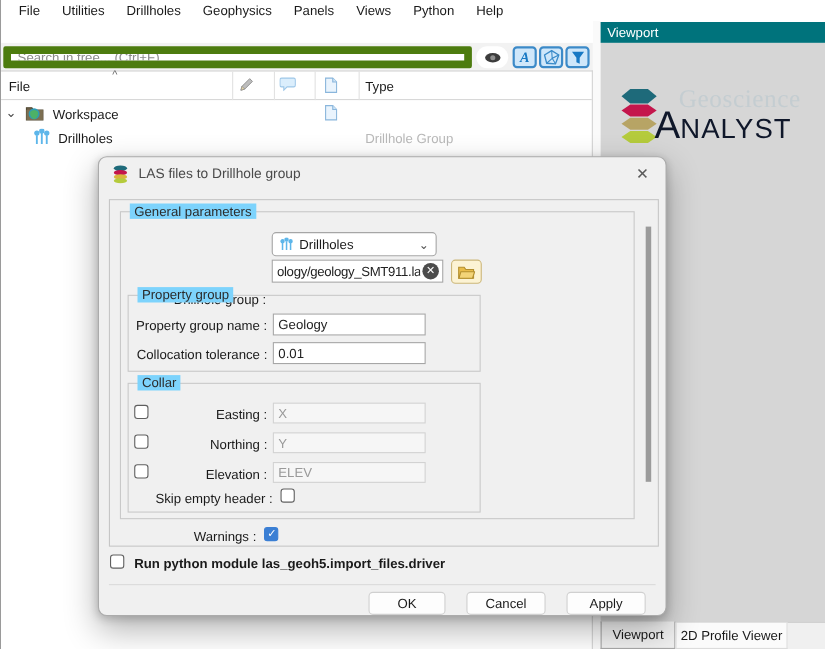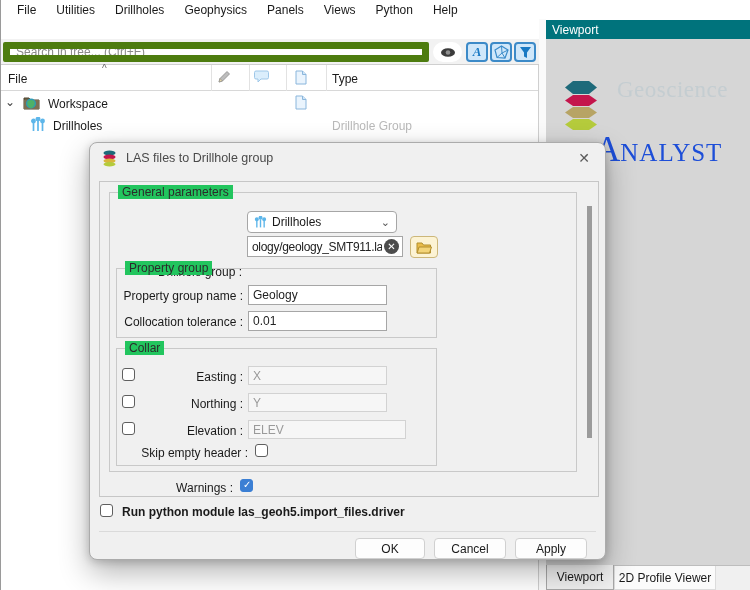--- a/index.html
+++ b/index.html
@@ -48,38 +48,38 @@
   
   .splitter { position:absolute; left:538px; top:19px; width:7px; height:571px; background:#fafafa; }
 
   
   .right-panel { position:absolute; left:545px; top:20px; width:205px; height:570px; }
   .vp-header { position:absolute; left:0; top:0; width:100%; height:19px; background:#00737c; color:#fff; display:flex; align-items:center; padding-left:6px; }
   .vp-body { position:absolute; left:0; top:19px; width:100%; height:526px; background:#d6d6d6; }
   .vp-logo { position:absolute; left:18px; top:38px; }
   .logo-hex { position:absolute; left:0; top:4px; }
   .logo-text1 { position:absolute; left:53px; top:0; font-family:"Liberation Serif",serif; font-size:23px; color:#c4cdd1; letter-spacing:0.5px; }
-  .logo-text2 { position:absolute; left:31px; top:17px; font-family:Liberation Serif, serif; color:#1d4ed8; white-space:nowrap;margin-top:36px; }
+  .logo-text2 { position:absolute; left:31px; top:17px; font-family:Liberation Sans, sans-serif; color:#0f172a; white-space:nowrap; }
   .logo-text2 .big { font-size:35px; }
   .logo-text2 .rest { font-size:25px; letter-spacing:1px; }
   .vp-tabs { position:absolute; left:0; bottom:0; width:100%; height:25px; background:#f0f0f0; border-top:1px solid #bdbdbd; display:flex; }
   .vp-tab { height:24px; display:flex; align-items:center; justify-content:center; font-size:12px; }
   .vp-tab.active { width:68px; background:#f0f0f0; border:1px solid #a8a8a8; border-top:none; margin-top:-1px; height:25px; }
   .vp-tab.idle { width:102px; background:#fbfbfb; border:1px solid #dcdcdc; border-top:none; }
 
   
   .dialog { position:absolute; left:88px; top:142px; width:517px; height:418px; background:#f0f0f0; border:1px solid #ababab; border-radius:8px; box-shadow:0 12px 30px rgba(0,0,0,.30), 0 2px 8px rgba(0,0,0,.18); z-index:10; }
   .dlg-title { position:absolute; left:0; top:0; width:100%; height:30px; display:flex; align-items:center; padding:0 12px; border-radius:8px 8px 0 0; }
   .dlg-title-text { margin-left:9px; color:#4a4a4a; font-size:12.5px; }
   .dlg-close { margin-left:auto; color:#5a5a5a; font-size:14px; width:18px; text-align:center; }
   .dlg-scroll { position:absolute; left:9px; top:38px; width:500px; height:316px; border:1px solid #c6c6c6; background:#f0f0f0; }
   .sb-thumb { position:absolute; right:6px; top:24px; width:5px; height:232px; background:#9b9b9b; }
 
   .gb { position:absolute; border:1px solid #c9c9c9; }
-  .gb-cap { position:absolute; top:-8px; left:8px; background:#22c55e; padding:0 4px; color:#2b2b2b; }
+  .gb-cap { position:absolute; top:-8px; left:8px; background:#7dd3fc; padding:0 4px; color:#2b2b2b; }
   .gb-general { left:9px; top:10px; width:468px; height:280px; }
   .gb-property { left:6px; top:75px; width:321px; height:70px; }
   .gb-collar { left:6px; top:155px; width:321px; height:118px; }
 
   .lbl { position:absolute; text-align:right; color:#1a1a1a; }
   .txt { position:absolute; border:1px solid #a6a6a6; background:#fff; font-family:"Liberation Sans",sans-serif; font-size:12px; color:#222; padding:0 4px; }
   .txt:disabled, .txt.disabled { background:#f6f6f6; border-color:#d2d2d2; color:#9a9a9a; }
 
   .row-dhg-lbl { left:0; top:24px; width:132px;margin-top:48px; }
   .dropdown { position:absolute; left:137px; top:18px; width:150px; height:22px; background:#fff; border:1px solid #a6a6a6; border-radius:4px; display:flex; align-items:center; padding:0 6px; }
@@ -98,31 +98,31 @@
 
   .checkbox { width:13px; height:13px; border:1px solid #5f5f5f; border-radius:3px; background:#fff; position:absolute; }
   .checkbox.checked { background:#3b7fd4; border-color:#3b7fd4; }
   .checkbox.checked::after { content:"✓"; color:#fff; font-size:10px; position:absolute; left:2px; top:-1px; }
   .cb-e { left:5px; top:19px; } .cb-n { left:5px; top:46px; } .cb-el { left:5px; top:73px; }
   .col-e-lbl { left:26px; top:21px; width:100px; }
   .col-n-lbl { left:26px; top:48px; width:100px; }
   .col-el-lbl { left:26px; top:75px; width:100px; }
   .col-e-in { left:131px; top:17px; width:139px; height:19px; }
   .col-n-in { left:131px; top:44px; width:139px; height:19px; }
-  .col-el-in { left:131px; top:71px; width:158px; height:19px; }
+  .col-el-in { left:131px; top:71px; width:139px; height:19px; }
   .skip-lbl { left:0; top:97px; width:131px; }
   .cb-skip { left:138px; top:95px; }
   .warn-lbl { position:absolute; left:0; top:299px; width:133px; text-align:right; }
   .cb-warn { left:140px; top:297px; }
 
   .runpy { position:absolute; left:10px; top:360px; height:16px; }
   .cb-runpy { left:0; top:1px; }
   .runpy-lbl { position:absolute; left:22px; top:2px; white-space:nowrap;font-weight:bold; }
   .dlg-sep { position:absolute; left:9px; right:9px; top:388px; border-top:1px solid #dadada; }
-  .dlg-btns { position:absolute; right:18px; top:395px; display:flex; gap:9px; }
+  .dlg-btns { position:absolute; right:18px; top:395px; display:flex; gap:19px; }
   .dlg-btn { height:21px; background:#fdfdfd; border:1px solid #d0d0d0; border-radius:4px; font-family:"Liberation Sans",sans-serif; font-size:12px; color:#1a1a1a; }
   .btn-ok { width:70px; } .btn-cancel { width:72px; } .btn-apply { width:72px; }
 </style>
 </head>
 <body>
 
 <div class="app">
 
   <div class="menubar">
     <span class="mi">File</span>

